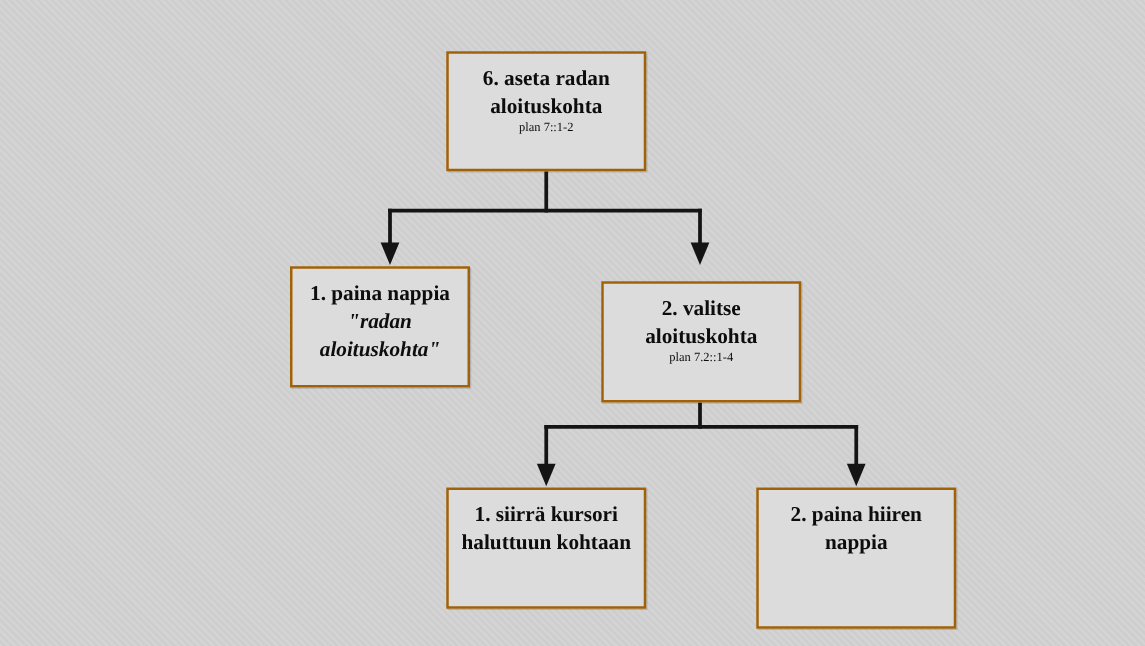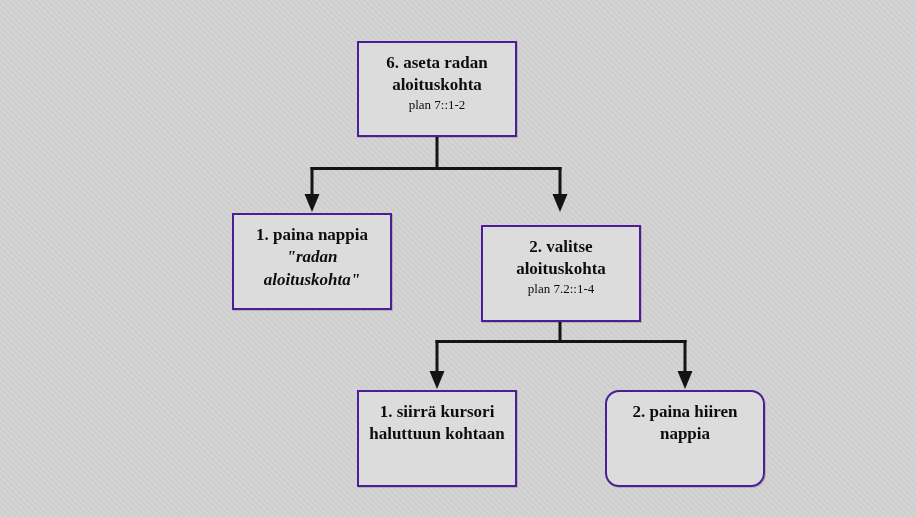--- a/index.html
+++ b/index.html
@@ -33,21 +33,21 @@
   .connectors line {
     stroke: #141414;
     stroke-width: 3;
   }
   .connectors polygon {
     fill: #141414;
   }
   .node {
     position: absolute;
     box-sizing: border-box;
-    border: 2px solid #4c1d95;
+    border: 2px solid #a16207;
     background: #dcdcdc;
     color: #0d0d0d;
     text-align: center;
     z-index: 2;
     box-shadow: 1px 1px 0 rgba(0,0,0,0.15);
   }
   .node .title {
     white-space: pre-line;
     font-weight: bold;
     font-size: 17px;
@@ -55,28 +55,28 @@
     padding-top: 9px;
   }
   .node .quote {
     white-space: pre-line;
     font-weight: bold;
     font-style: italic;
     font-size: 17px;
     line-height: 1.32;
   }
   .node .subtitle {
-    font-size: 13px;
+    font-size: 10px;
     line-height: 1.2;
   }
   .node-root        { left: 357px; top:  41px; width: 160px; height: 96px; }
-  .node-press-btn   { left: 232px; top: 213px; width: 160px; height: 97px; }
+  .node-press-btn   { left: 232px; top: 213px; width: 144px; height: 97px; }
   .node-choose      { left: 481px; top: 213px; width: 160px; height: 97px; margin-top: 12px; }
   .node-move-cursor { left: 357px; top: 390px; width: 160px; height: 97px; font-family: Liberation Serif, serif; }
-  .node-press-mouse { left: 605px; top: 390px; width: 160px; height: 97px; border-radius: 14px; }
+  .node-press-mouse { left: 605px; top: 390px; width: 160px; height: 113px; }
 </style>
 </head>
 <body>
 
 <div class="page">
 
   <svg class="connectors" width="916" height="517" xmlns="http://www.w3.org/2000/svg">
 
     <line x1="437" y1="137" x2="437" y2="170"></line>
     <line x1="310.5" y1="168.5" x2="561.5" y2="168.5"></line>

